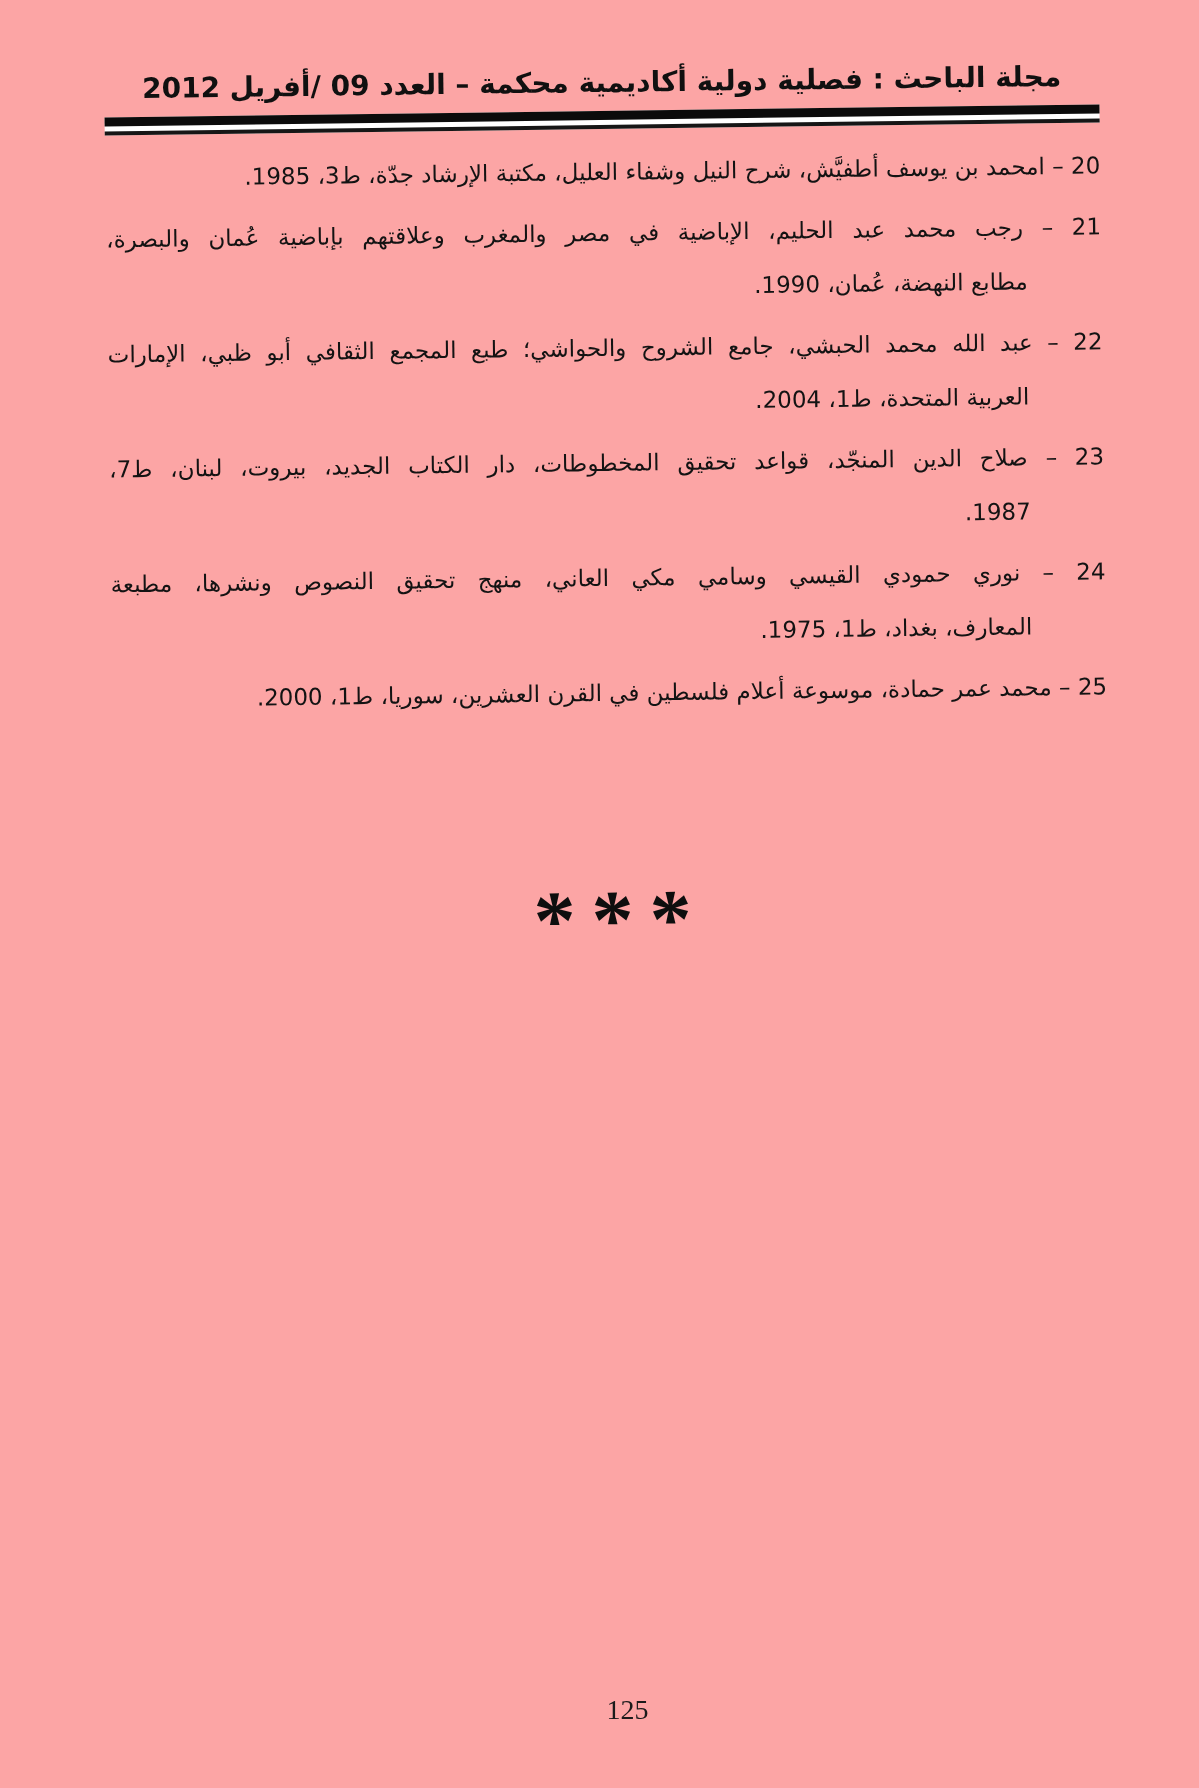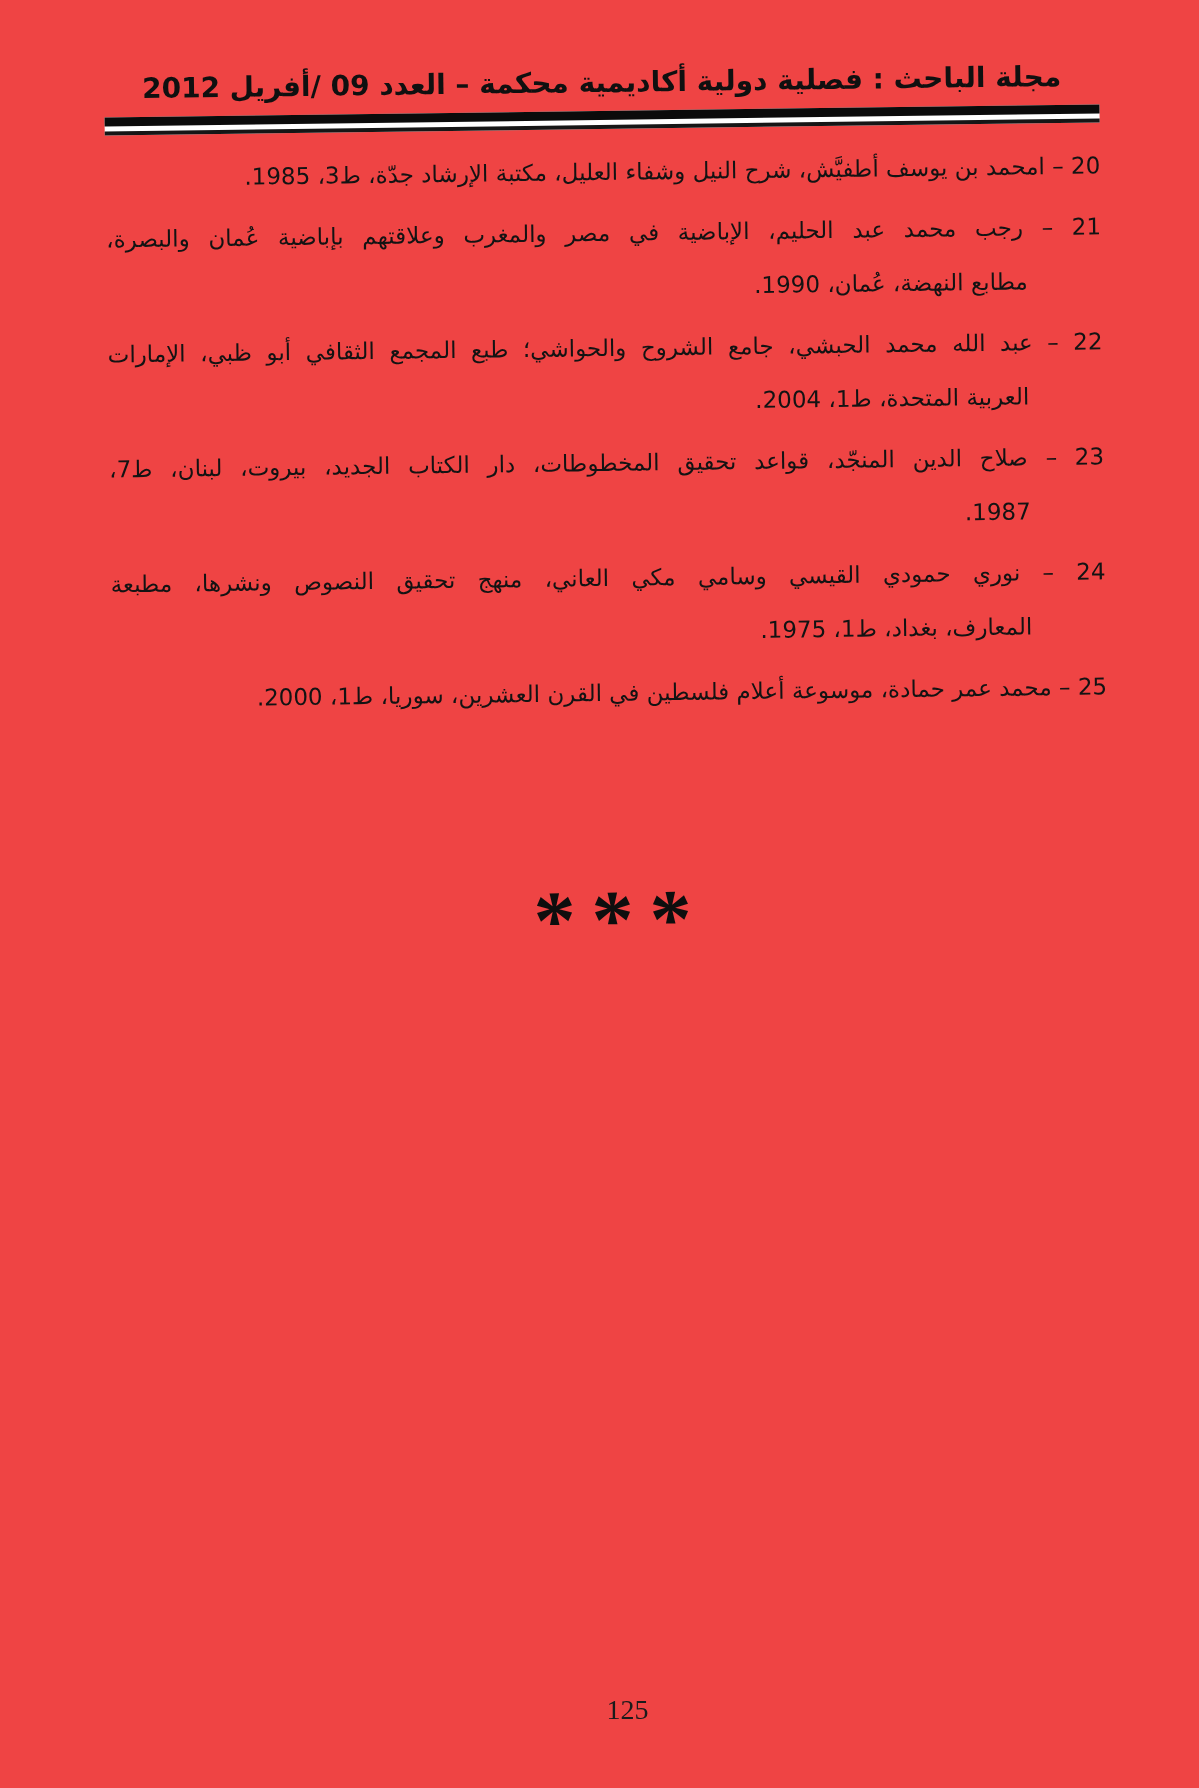--- a/index.html
+++ b/index.html
@@ -5,21 +5,21 @@
   html, body { margin: 0; padding: 0; }
   body {
     width: 1199px;
     background: #ffffff;
     font-family: "DejaVu Sans", sans-serif;
   }
   .page {
     position: relative;
     width: 1199px;
     height: 1788px;
-    background: #ef4444;
+    background: #fca5a5;
     color: #151515;
     overflow: hidden;
   }
   
   .skew {
     transform: rotate(-0.75deg);
     transform-origin: 600px 380px;
   }
   .content {
     padding: 0 96px 0 108px; 

